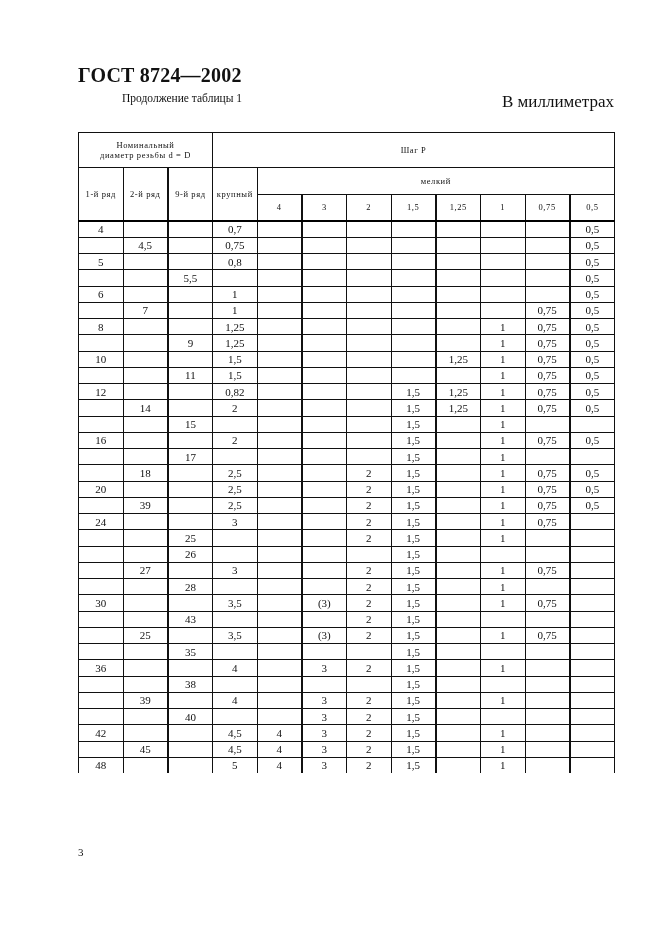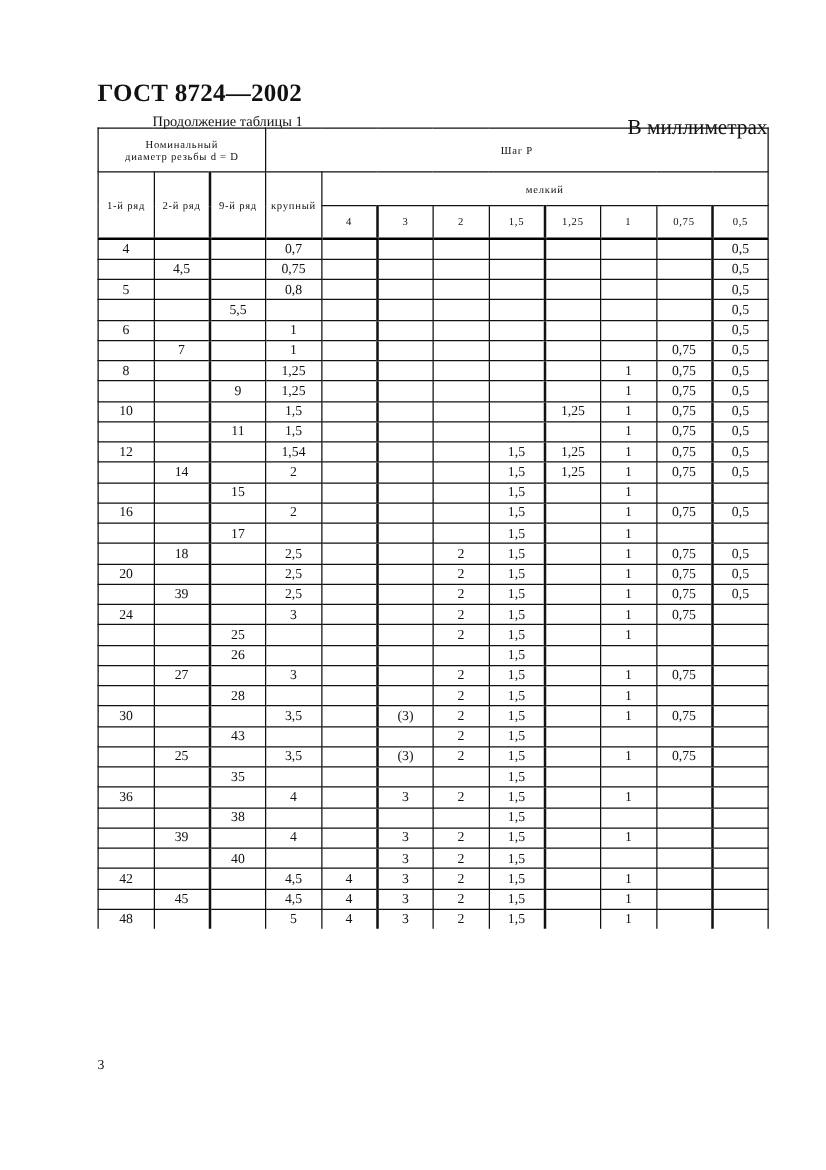--- a/index.html
+++ b/index.html
@@ -1,21 +1,21 @@
 <!DOCTYPE html>
 <html><head>
 <meta charset="utf-8">
 <style>
   html, body { margin: 0; padding: 0; background: #ffffff; }
   body { width: 661px; height: 936px; position: relative; overflow: hidden;
          font-family: "Liberation Serif", "DejaVu Serif", serif; color: #111; }
   .doc-title { position: absolute; left: 78px; top: 64px; font-weight: bold; font-size: 20px; letter-spacing: 0.2px; }
   .caption { position: absolute; left: 78px; top: 92px; font-size: 11.5px; margin-left: 44px; }
   .units { position: absolute; right: 47px; top: 92px; font-size: 17px; }
-  table.thread { position: absolute; left: 78px; top: 102px; width: 536px; border-collapse: collapse; table-layout: fixed; }
+  table.thread { position: absolute; left: 78px; top: 132px; width: 536px; border-collapse: collapse; table-layout: fixed; }
   table.thread td, table.thread th { border: 1px solid #111; text-align: center; vertical-align: middle; padding: 0; font-weight: normal; }
   th { font-size: 8.5px; letter-spacing: 0.6px; }
   .h1 { height: 35px; }
   .h2 { height: 27px; }
   .h3 { height: 26px; }
   td { font-size: 11px; height: 15.25px; line-height: 14px; }
   thead tr:last-child th, thead tr th.bottom { border-bottom: 2px solid #000000; }
   .thick-l { border-left: 2px solid #111 !important; }
   tbody tr:last-child td { border-bottom: none; }
   .page-num { position: absolute; left: 78px; top: 846px; font-size: 11px; }
@@ -204,21 +204,21 @@
         <td></td>
         <td class="thick-l"></td>
         <td>1</td>
         <td>0,75</td>
         <td class="thick-l">0,5</td>
       </tr>
       <tr>
         <td>12</td>
         <td></td>
         <td class="thick-l"></td>
-        <td>1,54</td>
+        <td>0,82</td>
         <td></td>
         <td class="thick-l"></td>
         <td></td>
         <td>1,5</td>
         <td class="thick-l">1,25</td>
         <td>1</td>
         <td>0,75</td>
         <td class="thick-l">0,5</td>
       </tr>
       <tr>

